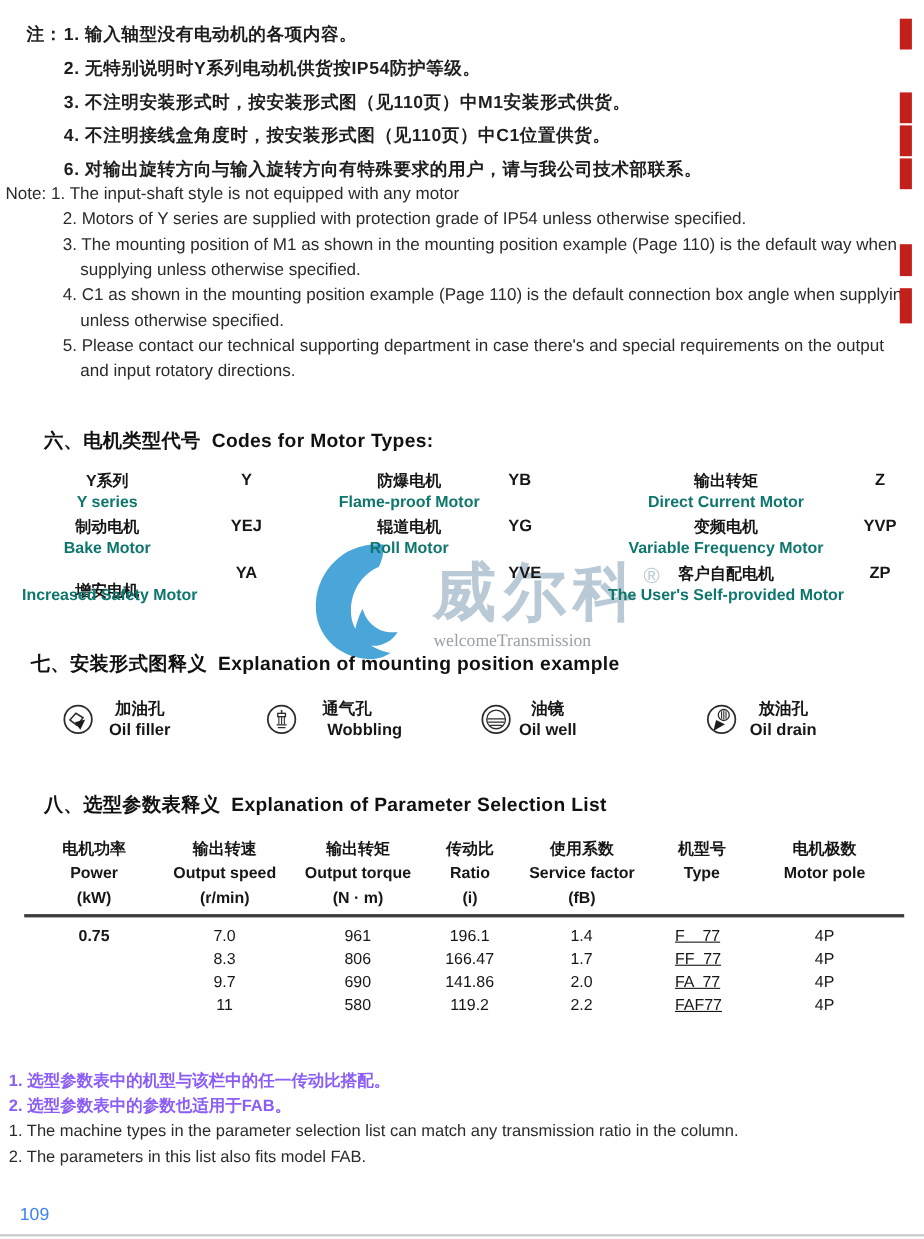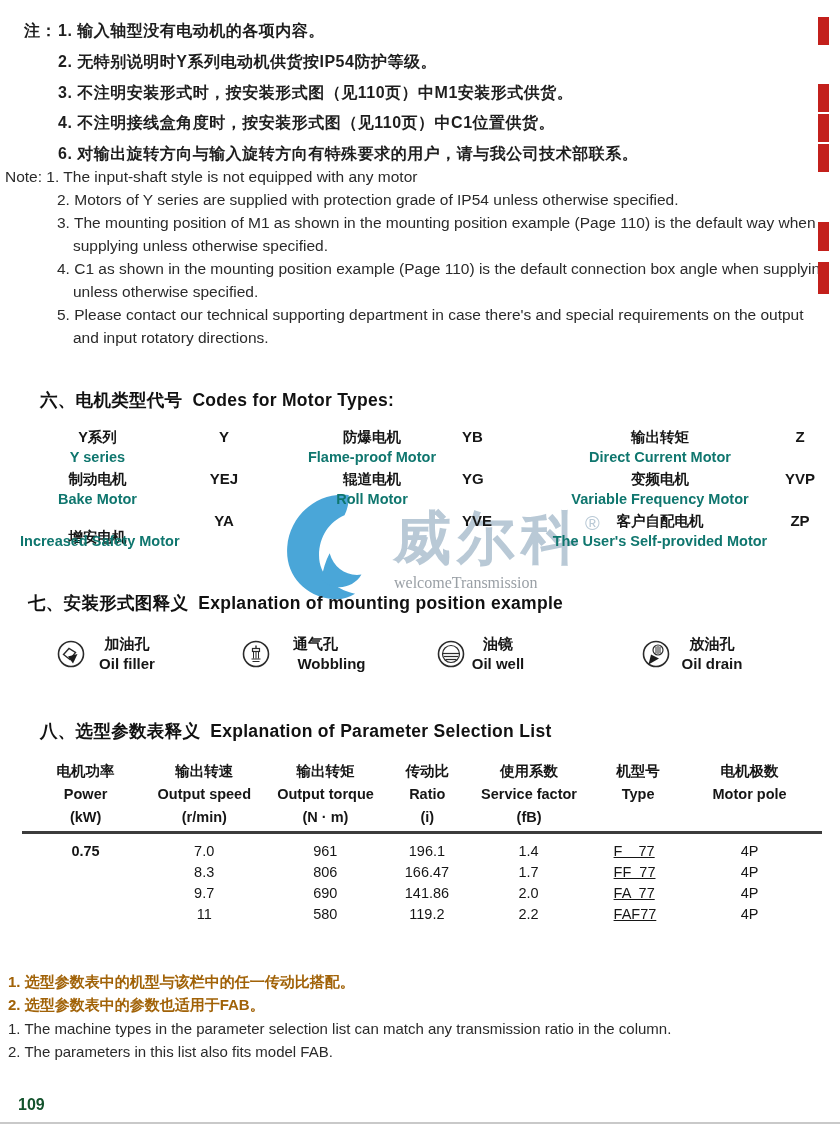--- a/index.html
+++ b/index.html
@@ -32,23 +32,23 @@
   
   .pt-row{position:absolute;left:25px;width:790px;display:flex;}
   .pt-c0{width:125px;} .pt-c1{width:120px;} .pt-c2{width:130px;} .pt-c3{width:80px;}
   .pt-c4{width:130px;} .pt-c5{width:95px;}  .pt-c6{width:135px;}
   .pt-cell{text-align:center;font-size:14.5px;color:#161616;white-space:pre;}
   .pt-h{font-weight:600;}
   .pt-type{text-align:left;padding-left:22px;box-sizing:border-box;text-decoration:underline;}
   .pt-divider{position:absolute;left:22px;width:800px;height:3px;background:#3c3c3c;}
   .pt-power{font-weight:700;}
   
-  .ft-cn{font-size:15px;font-weight:600;color:#a16207;white-space:nowrap;}
+  .ft-cn{font-size:15px;font-weight:600;color:#8b5cf6;white-space:nowrap;}
   .ft-en{font-size:15px;font-weight:400;color:#2a2a2a;white-space:nowrap;}
-  .page-num{font-size:16px;font-weight:700;color:#14532d;}
+  .page-num{font-size:16px;font-weight:400;color:#3b82f6;}
   .bottom-rule{position:absolute;left:0;top:1122px;width:840px;height:2px;background:#c9c9c9;}
   
   .red-bar{position:absolute;left:818px;width:11px;z-index:2;}
   
   .icn{display:block;}
 </style>
 </head>
 <body>
 
 <div class="page">

